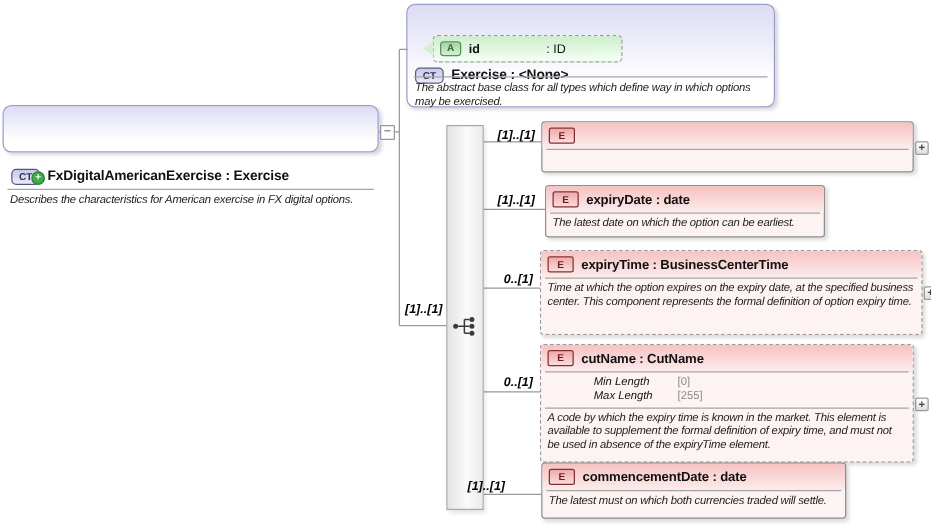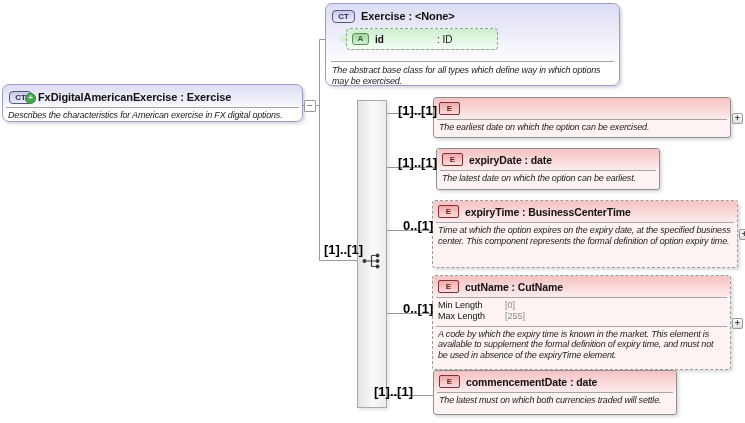--- a/index.html
+++ b/index.html
@@ -9,21 +9,21 @@
   }
   .connectors{position:absolute;left:0;top:0;z-index:0;}
 
   
   .ct-box{
     position:absolute;z-index:2;box-sizing:border-box;
     border:1px solid #9c9cc8;border-radius:7px;
     background:linear-gradient(to bottom,#dcdcf4,#ffffff 75%);
     box-shadow:2px 2px 3px rgba(110,110,140,.28);
   }
-  .ct-header{display:flex;align-items:center;gap:6px;height:20px;padding:2px 0 0 6px;}
+  .ct-header{display:flex;align-items:center;gap:6px;height:20px;padding:2px 0 0 6px;margin-top:44px;}
   .ct-title{font-size:11px;font-weight:bold;color:#111;white-space:nowrap;letter-spacing:-.1px;}
   .kind-icon{
     position:relative;box-sizing:border-box;flex:0 0 auto;
     width:23px;height:13px;border:1px solid #55557e;border-radius:4px;
     background:linear-gradient(to bottom,#c9c9ec,#eaeafa);
     color:#2f2f55;font-size:8px;font-weight:bold;line-height:11px;text-align:center;
   }
   .derived-badge{
     position:absolute;right:-5px;top:1px;width:9px;height:9px;border-radius:50%;
     background:#3fae49;border:1px solid #2c7d34;color:#fff;font-size:8px;
@@ -67,39 +67,39 @@
     background:linear-gradient(to bottom,#f6c2c2,#fdecec);border-radius:3px 3px 0 0;
   }
   .el-icon{
     box-sizing:border-box;width:21px;height:13px;border:1px solid #803030;border-radius:2px;
     background:linear-gradient(to bottom,#efa9a9,#fadcdc);
     color:#6e1d1d;font-size:8px;font-weight:bold;line-height:11px;text-align:center;flex:0 0 auto;
   }
   .el-title{font-size:10.5px;font-weight:bold;color:#111;white-space:nowrap;letter-spacing:-.1px;}
   .facets{padding:2px 5px 3px 5px;}
   .facet-row{display:flex;font-size:9px;line-height:1.25;}
-  .facet-label{color:#111;width:67px;flex:0 0 auto;}
+  .facet-label{font-style:italic;color:#111;width:67px;flex:0 0 auto;margin-left:37px;}
   .facet-value{color:#8a8a8a;}
 
   
   .toggle{
     position:absolute;z-index:4;box-sizing:border-box;width:12px;height:12px;
     border:1px solid #999;background:#fff;color:#555;
     font-size:10px;line-height:9px;text-align:center;border-radius:1px;
   }
   .seq-bar{
     position:absolute;z-index:1;box-sizing:border-box;
     left:357px;top:100px;width:30px;height:308px;
     border:1px solid #a8a8a8;
     background:linear-gradient(to right,#e3e3e3,#fafafa 55%,#ececec);
     box-shadow:2px 2px 3px rgba(120,120,120,.2);
   }
   .seq-icon{position:absolute;left:3px;top:151px;}
   .card-label{
-    position:absolute;z-index:3;font-size:13px;font-weight:bold;
+    position:absolute;z-index:3;font-size:10px;font-weight:bold;font-style:italic;
     color:#000;white-space:nowrap;
   }
   .plus-box{
     position:absolute;z-index:3;box-sizing:border-box;width:11px;height:11px;
     border:1px solid #999;border-radius:2px;background:linear-gradient(#fff,#ddd);
     color:#444;font-size:9px;font-weight:bold;line-height:9px;text-align:center;
   }
 </style>
 </head>
 <body>
@@ -154,21 +154,20 @@
 
   <div class="card-label" style="left:324px;top:242px;">[1]..[1]</div>
 
   <div id="elements-layer">
       <div class="card-label" style="left: 398px; top: 103px;">[1]..[1]</div>
       <div class="el-box" style="left: 433px; top: 97px; width: 298px; height: 41px;">
         <div class="el-header">
        <span class="el-icon">E</span>
      </div>
      <div class="divider"></div>
-        <div class="desc">The earliest date on which the option can be exercised.</div>
       </div>
       <div class="plus-box" style="left: 732px; top: 112.5px;">+</div>
       <div class="card-label" style="left: 398px; top: 155px;">[1]..[1]</div>
       <div class="el-box" style="left: 436px; top: 148px; width: 224px; height: 42px;">
         <div class="el-header">
        <span class="el-icon">E</span>
        <span class="el-title">expiryDate : date</span>
      </div>
      <div class="divider"></div>
         <div class="desc">The latest date on which the option can be earliest.</div>

